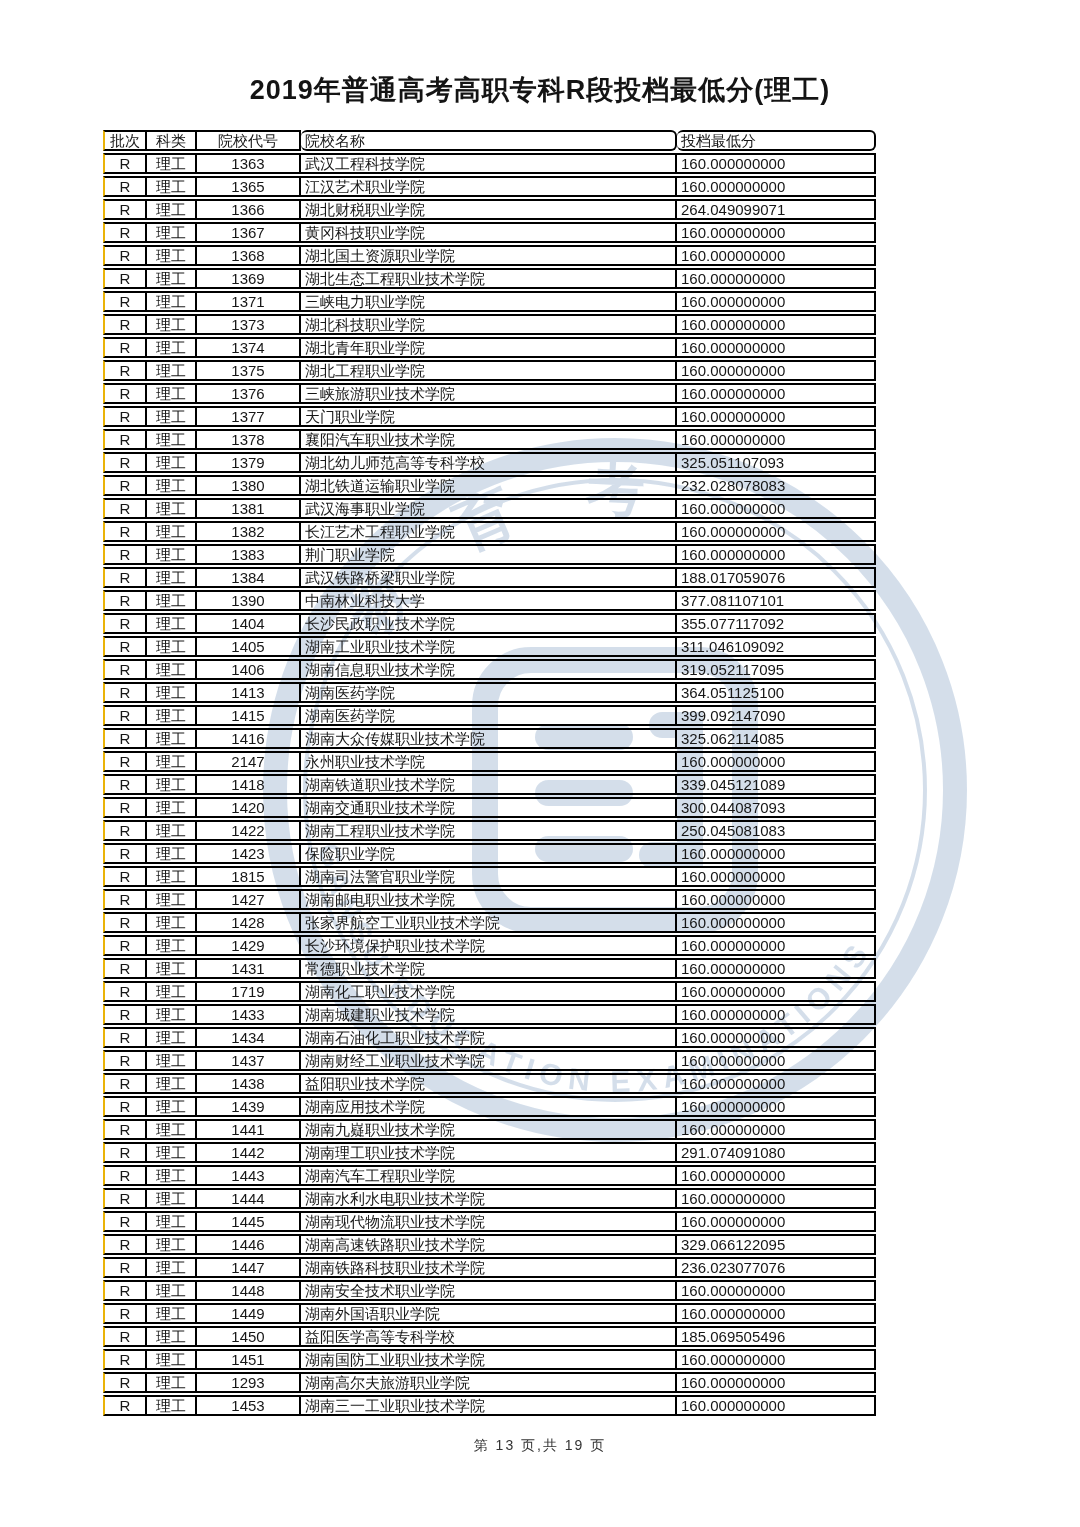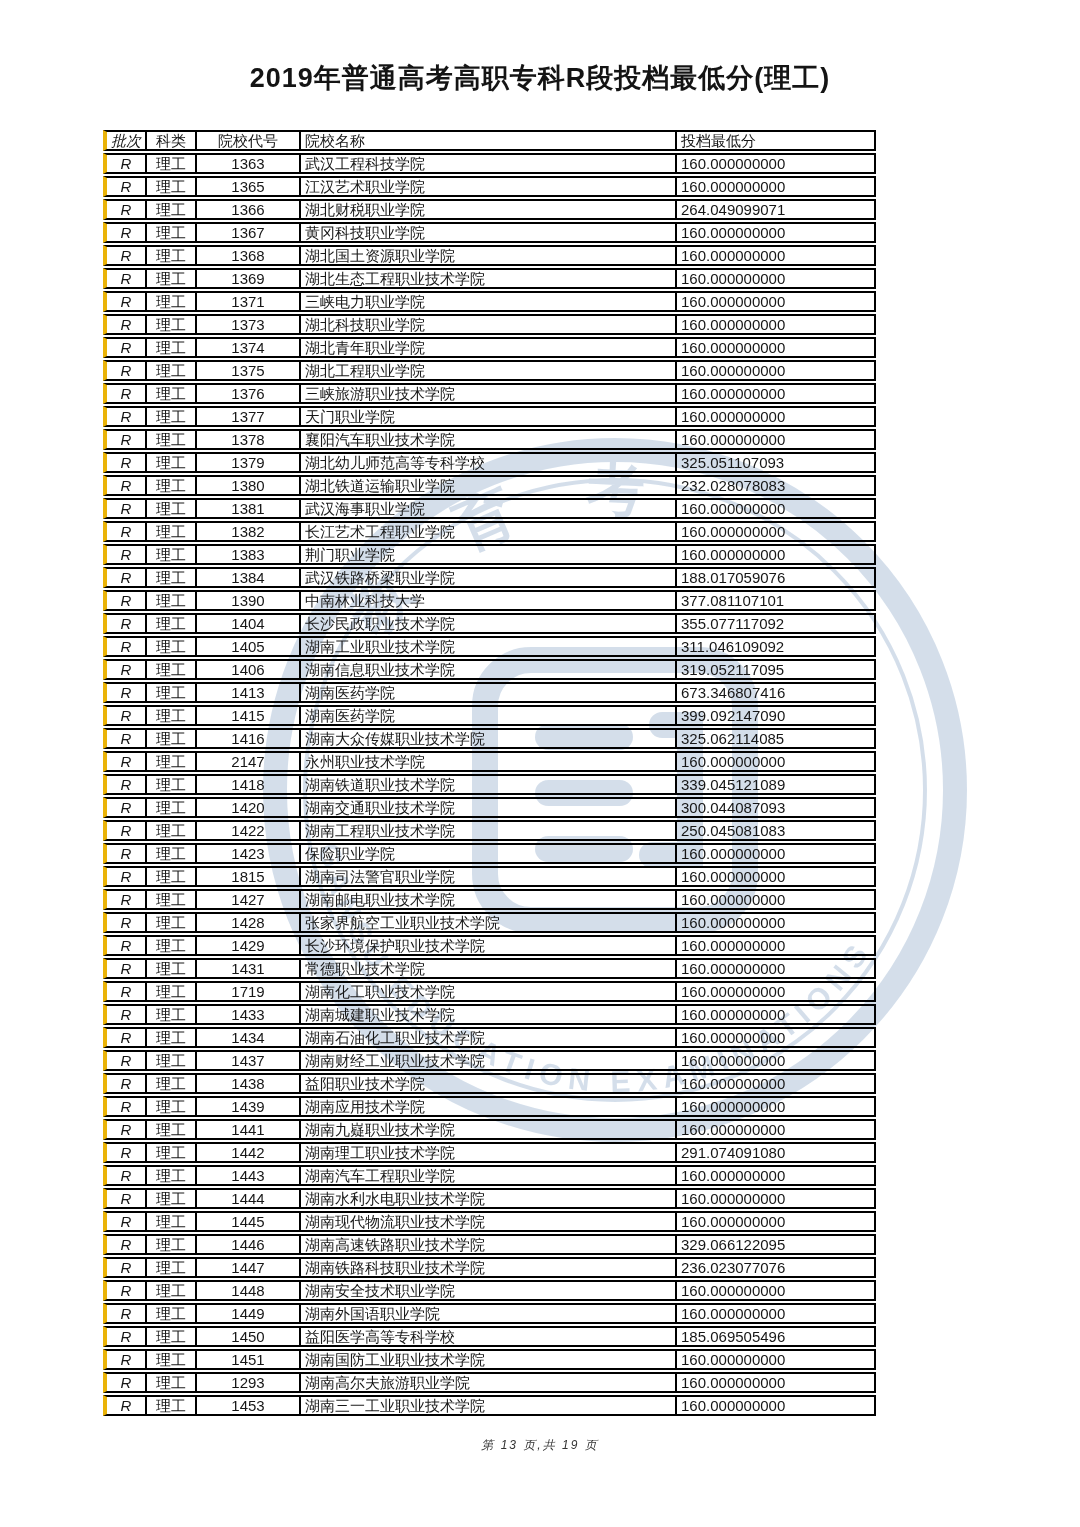--- a/index.html
+++ b/index.html
@@ -6,21 +6,21 @@
   body{
     width:1080px;height:1527px;
     background:#ffffff;
     font-family:"Liberation Sans", sans-serif;
     color:#111;
     position:relative;
     overflow:hidden;
   }
   .page{position:relative;width:1080px;height:1527px;}
   .doc-title{
-    position:absolute;top:60px;left:0;width:1080px;
+    position:absolute;top:72px;left:0;width:1080px;
     text-align:center;
     font-size:27px;font-weight:700;color:#141414;
     letter-spacing:1px;
   }
   .watermark{
     position:absolute;left:250px;top:425px;
     width:730px;height:730px;
     opacity:0.5;
     pointer-events:none;
     z-index:0;
@@ -40,30 +40,29 @@
     color:#161616;
     border-top:2px solid #000;
     border-bottom:2px solid #000;
     border-right:2px solid #000;
     padding:0 4px;
     overflow:hidden;
     white-space:nowrap;
     background:transparent;
     line-height:17px;
   }
-  .score-table th:first-child,.score-table td:first-child{border-left:4px solid #eab308;font-style:italic;}
+  .score-table th:first-child,.score-table td:first-child{border-left:2px solid #eab308;}
   .c0,.c1,.c2{text-align:center;}
   .c3,.c4{text-align:left;}
-  th.c3,th.c4{text-align:left;font-weight:400;}
+  th.c3,th.c4{text-align:left;font-weight:400;border-radius:6px;}
   .page-footer{
     position:absolute;left:0;top:1437px;width:1080px;
     text-align:center;
-    font-size:12px;color:#333;
+    font-size:14px;color:#333;
     letter-spacing:2px;
-    font-style:italic;
   }
 </style>
 </head>
 <body>
 
 <div class="page">
 
   <svg class="watermark" viewBox="0 0 730 730" xmlns="http://www.w3.org/2000/svg">
     <defs>
 
@@ -270,21 +269,21 @@
           <td class="c1">理工</td>
           <td class="c2">1406</td>
           <td class="c3">湖南信息职业技术学院</td>
           <td class="c4">319.052117095</td>
         </tr>
         <tr>
           <td class="c0">R</td>
           <td class="c1">理工</td>
           <td class="c2">1413</td>
           <td class="c3">湖南医药学院</td>
-          <td class="c4">673.346807416</td>
+          <td class="c4">364.051125100</td>
         </tr>
         <tr>
           <td class="c0">R</td>
           <td class="c1">理工</td>
           <td class="c2">1415</td>
           <td class="c3">湖南医药学院</td>
           <td class="c4">399.092147090</td>
         </tr>
         <tr>
           <td class="c0">R</td>

